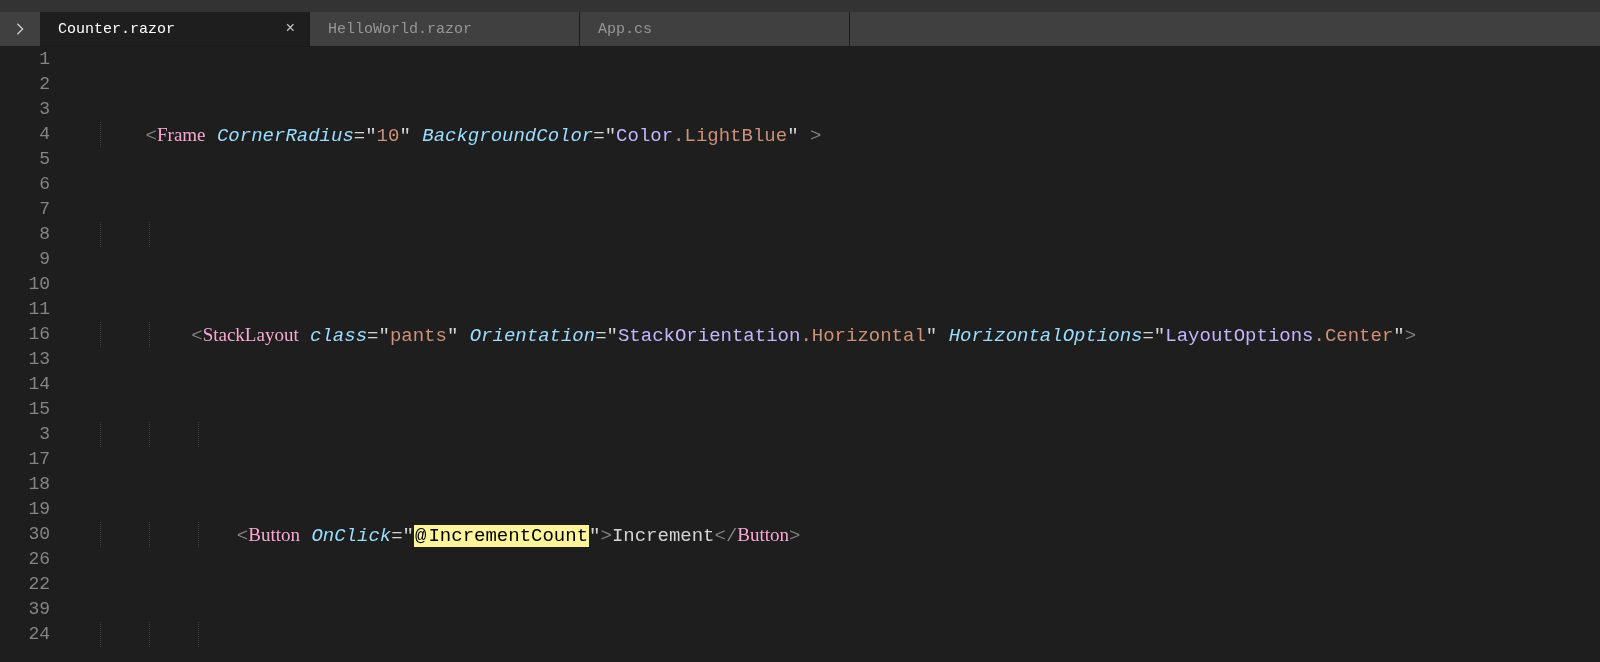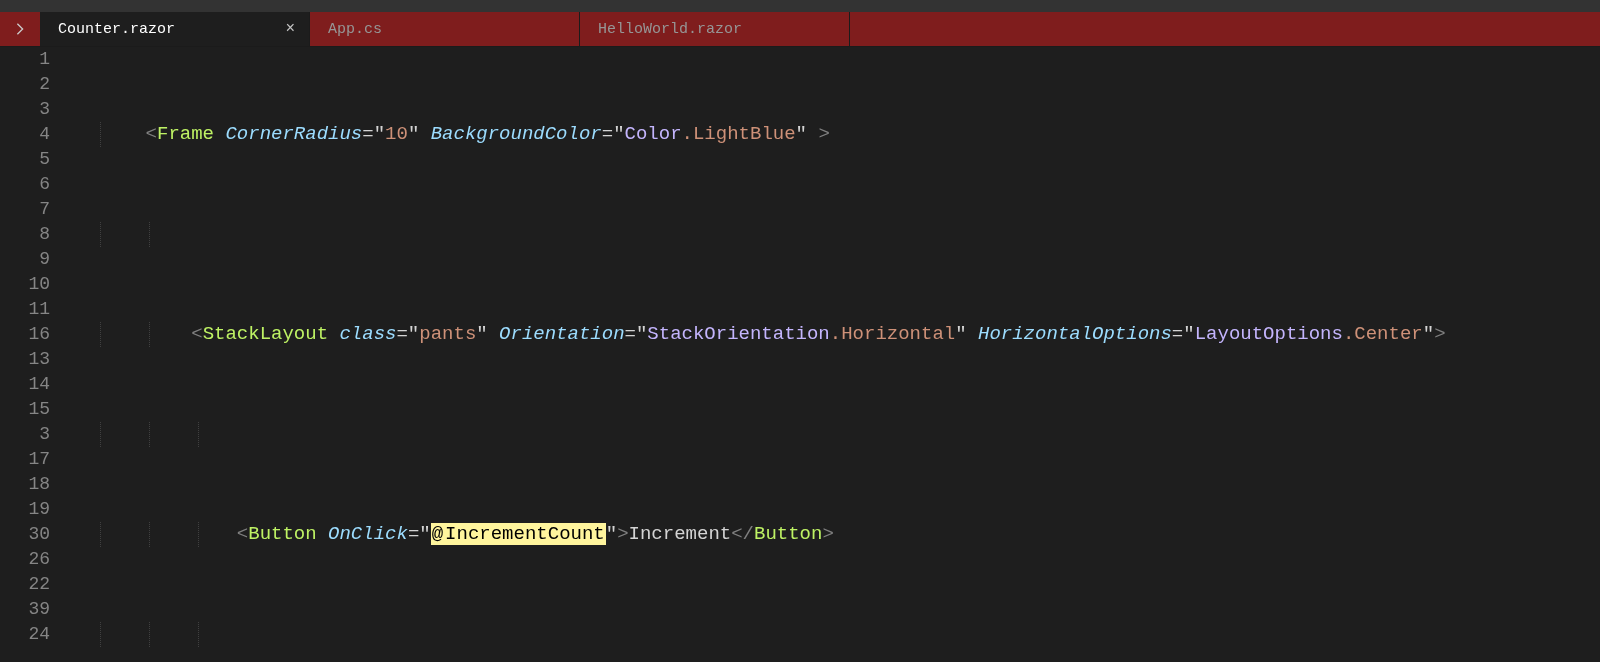--- a/index.html
+++ b/index.html
@@ -13,21 +13,21 @@
     height: 662px;
   }
   .titlebar-strip {
     height: 12px;
     background: #333333;
   }
   .tabbar {
     display: flex;
     align-items: center;
     height: 35px;
-    background: #7f1d1d;
+    background: #404040;
     border-bottom: 1px solid #1b1b1b;
   }
   .breadcrumb-arrow {
     width: 40px;
     display: flex;
     align-items: center;
     justify-content: center;
     color: #cccccc;
     font-size: 16px;
   }
@@ -77,21 +77,21 @@
     padding-left: 30px;
   }
   .indent-guide {
     position: absolute;
     top: 0;
     bottom: 0;
     border-left: 1px dotted #404040;
   }
   
   .pun  { color: #808080; }
-  .tag  { color: #bef264; font-weight: 500; }
+  .tag  { color: #f9a8d4; font-weight: 500; font-family: Liberation Serif, serif; }
   .attr { color: #9cdcfe; font-weight: 500; font-style: italic; }
   .str  { color: #ce9178; }
   .strg { color: #c4b5fd; }
   .txt  { color: #d4d4d4; }
   .hl   { background: #fff59d; color: #000000; padding: 0 1px; }
 </style>
 </head>
 <body>
 
 <div class="titlebar-strip"></div>
@@ -100,25 +100,25 @@
   <div class="breadcrumb-arrow">
     <svg width="14" height="14" viewBox="0 0 16 16">
         <path fill="none" stroke="#cccccc" stroke-width="1.5" d="M5 2l6 6-6 6"></path>
       </svg>
   </div>
   <div class="tab active">
     <span class="tab-label">Counter.razor</span>
     <span class="close">×</span>
   </div>
   <div class="tab">
+    <span class="tab-label">HelloWorld.razor</span>
+    <span class="close">×</span>
+  </div>
+  <div class="tab">
     <span class="tab-label">App.cs</span>
-    <span class="close">×</span>
-  </div>
-  <div class="tab">
-    <span class="tab-label">HelloWorld.razor</span>
     <span class="close">×</span>
   </div>
 </div>
 
 <div class="editor">
   <div class="gutter">
     <div class="ln">1</div>
     <div class="ln">2</div>
     <div class="ln">3</div>
     <div class="ln">4</div>

